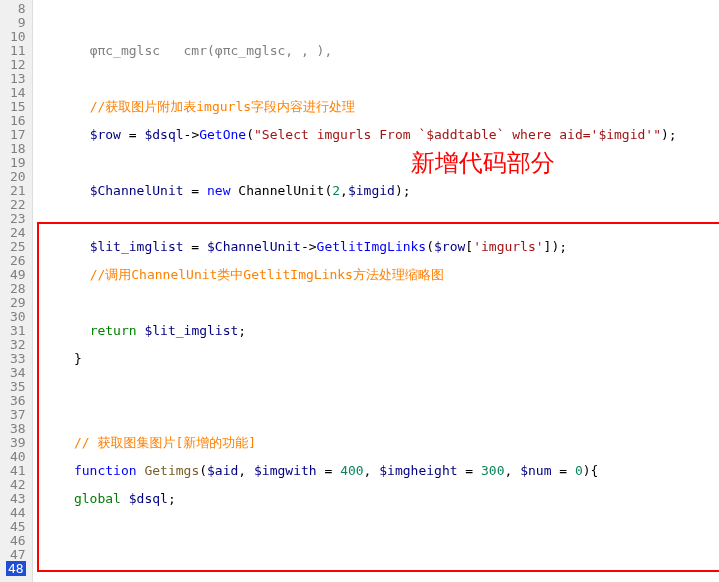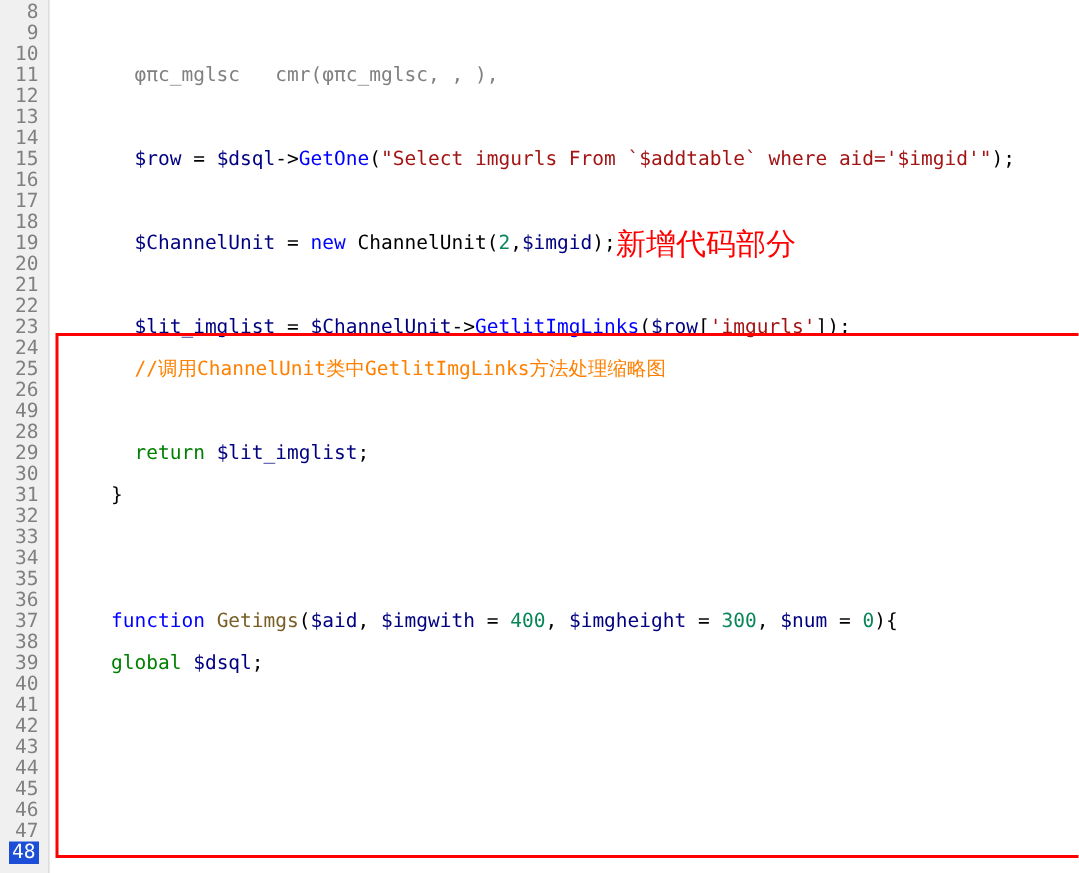--- a/index.html
+++ b/index.html
@@ -8,21 +8,21 @@
 .code{padding:2px 0 2px 10px;white-space:pre;line-height:14px;position:relative}
 .c-gray{color:#808080}
 .c-orange{color:#ff8000}
 .c-blue{color:#0000ff}
 .c-var{color:#000080}
 .c-str{color:#a31515}
 .c-func{color:#795e26}
 .c-num{color:#098658}
 .c-kw{color:#008000}
 .redbox{position:absolute;left:4px;top:222px;width:694px;height:346px;border:2px solid red;pointer-events:none}
-.annotation{position:absolute;left:378px;top:156px;color:red;font-family:SimSun,serif;font-size:20px}
+.annotation{position:absolute;left:378px;top:156px;color:red;font-family:SimSun,serif;font-size:24px}
 </style>
 </head>
 <body>
 
 <div class="gutter">
 <div>8</div>
     <div>9</div>
     <div>10</div>
     <div>11</div>
     <div>12</div>
@@ -62,31 +62,33 @@
     <div>46</div>
     <div>47</div>
     <div><span class="cur">48</span></div>
 </div>
 
 <div class="code">
 <div class="annotation">新增代码部分</div>
 <div class="redbox"></div>
 <div>      <span class="c-gray">φπc_mglsc   cmr(φπc_mglsc, , ),</span></div>
 <div> </div>
+<div>      <span class="c-orange">//获取图片附加表imgurls字段内容进行处理</span></div>
 <div>      <span class="c-var">$row</span><span> = </span><span class="c-var">$dsql</span><span>-&gt;</span><span class="c-blue">GetOne</span><span>(</span><span class="c-str">"Select imgurls From `$addtable` where aid='$imgid'"</span><span>);</span></div>
 <div> </div>
 <div>      <span class="c-var">$ChannelUnit</span><span> = </span><span class="c-blue">new</span><span> ChannelUnit(</span><span class="c-num">2</span><span>,</span><span class="c-var">$imgid</span><span>);</span></div>
 <div> </div>
 <div>      <span class="c-var">$lit_imglist</span><span> = </span><span class="c-var">$ChannelUnit</span><span>-&gt;</span><span class="c-blue">GetlitImgLinks</span><span>(</span><span class="c-var">$row</span><span>[</span><span class="c-str">'imgurls'</span><span>]);</span></div>
 <div>      <span class="c-orange">//调用ChannelUnit类中GetlitImgLinks方法处理缩略图</span></div>
 <div> </div>
 <div>      <span class="c-kw">return</span><span> </span><span class="c-var">$lit_imglist</span><span>;</span></div>
 <div>    <span>}</span></div>
 <div> </div>
 <div> </div>
+<div>    <span class="c-orange">// 获取图集图片[新增的功能]</span></div>
 <div>    <span class="c-blue">function</span><span> </span><span class="c-func">Getimgs</span><span>(</span><span class="c-var">$aid</span><span>, </span><span class="c-var">$imgwith</span><span> = </span><span class="c-num">400</span><span>, </span><span class="c-var">$imgheight</span><span> = </span><span class="c-num">300</span><span>, </span><span class="c-var">$num</span><span> = </span><span class="c-num">0</span><span>){</span></div>
 <div>    <span class="c-kw">global</span><span> </span><span class="c-var">$dsql</span><span>;</span></div>
 
 
 
 
 
 
 
 

